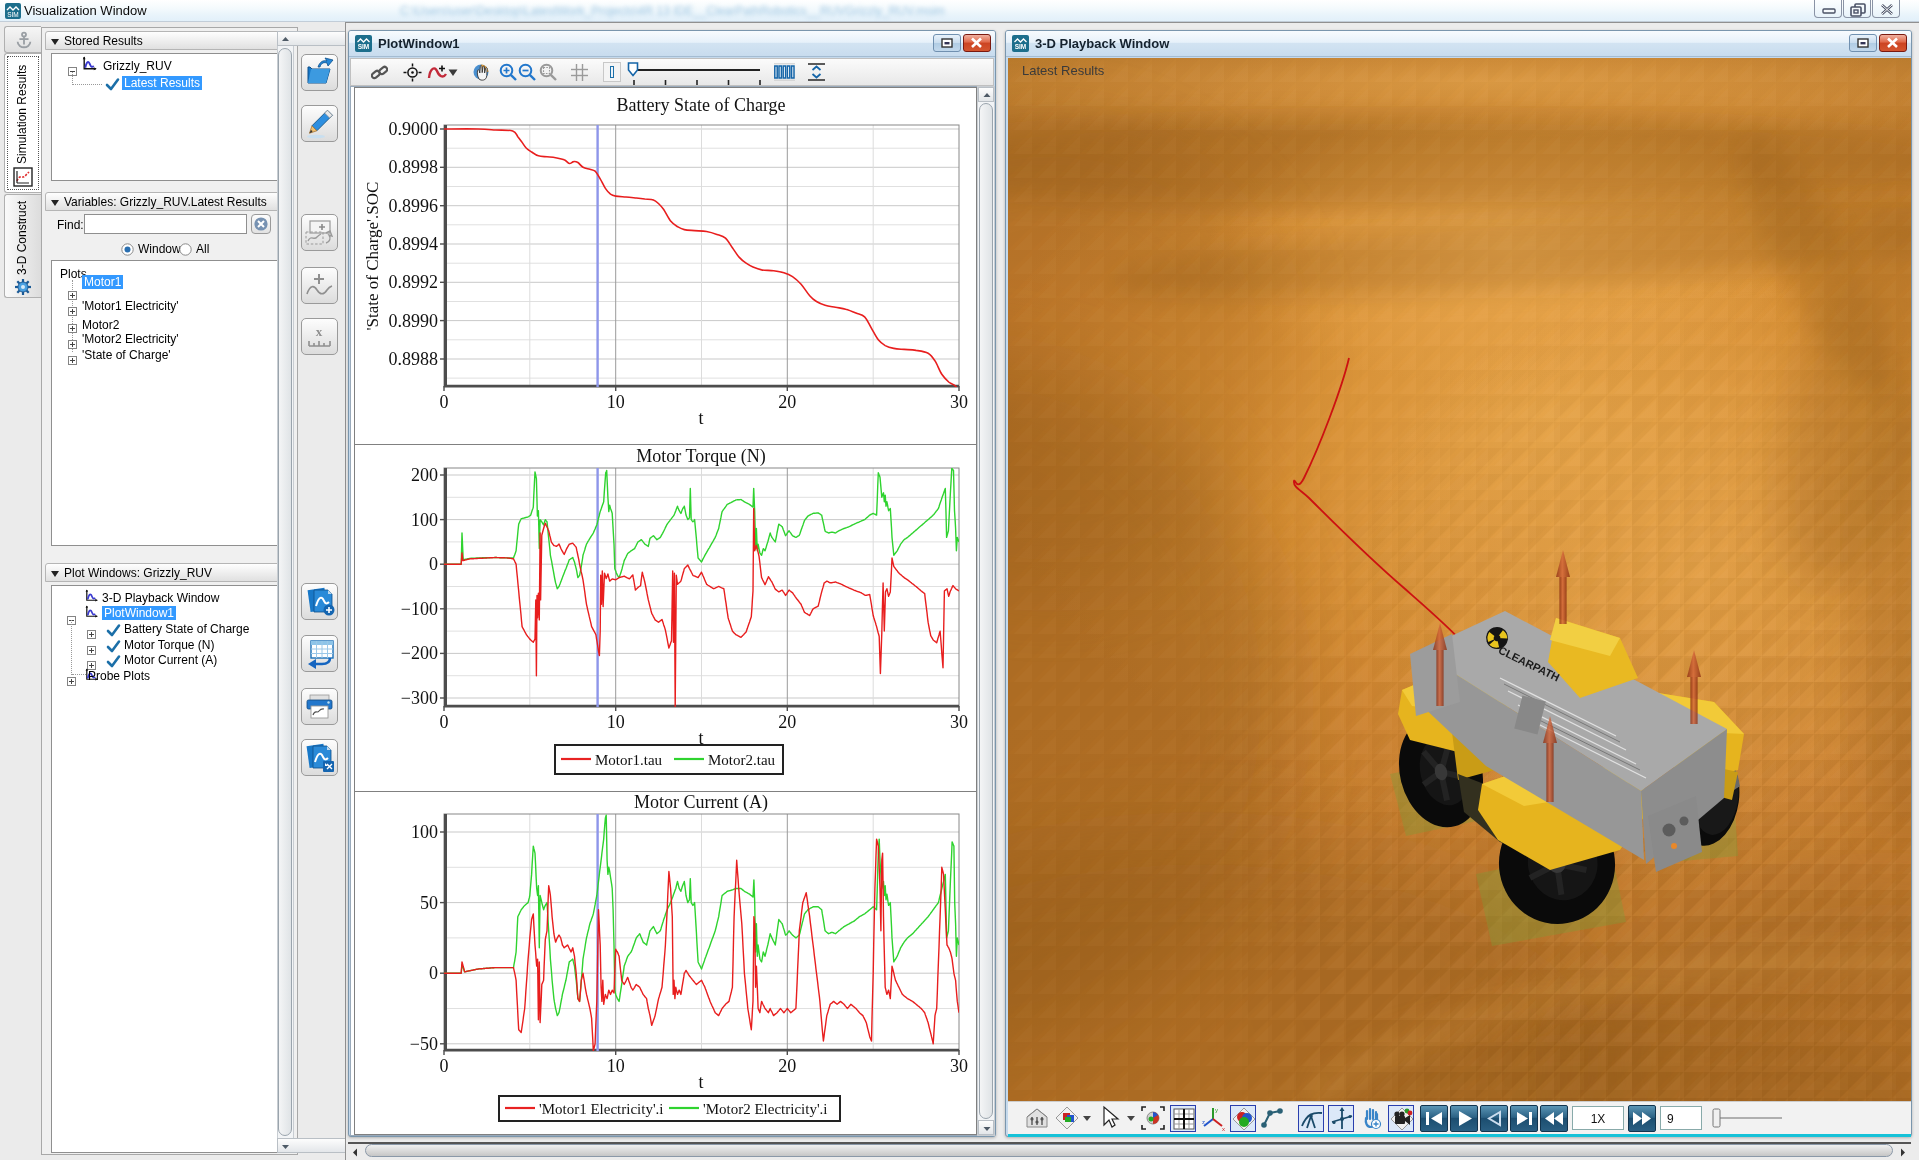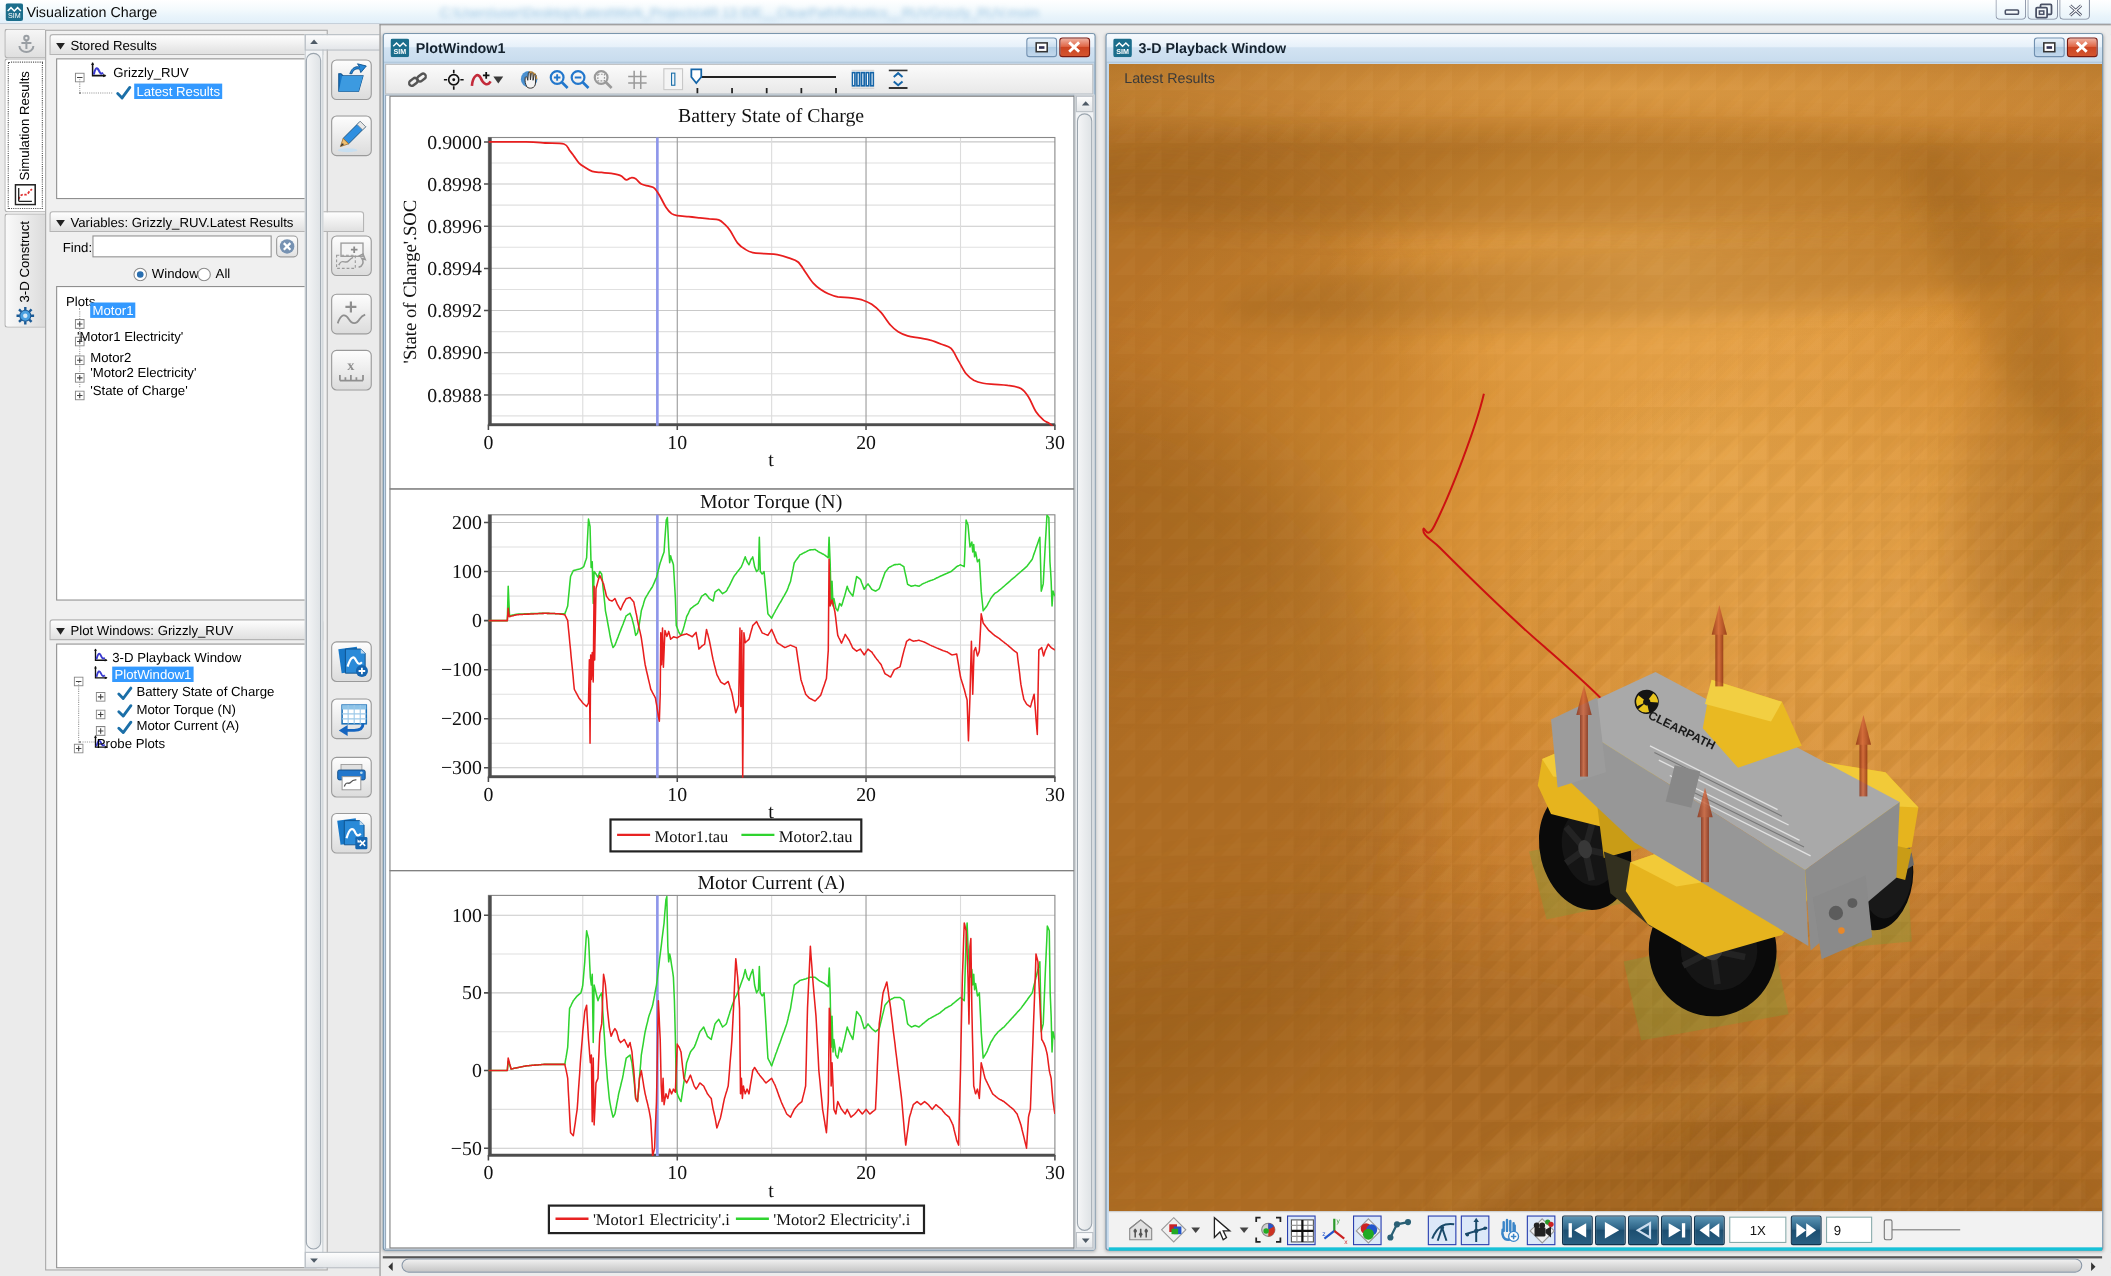--- a/index.html
+++ b/index.html
@@ -18,21 +18,21 @@
 .scrollv{position:absolute;background:#f2f4f6;border:1px solid #c8cdd2}
 .thumbv{position:absolute;left:1px;right:1px;background:linear-gradient(90deg,#f4f5f6,#dfe3e6);border:1px solid #9aa4ad;border-radius:7px}
 .sbarrow{position:absolute;left:0;width:100%;height:15px;background:linear-gradient(180deg,#fdfdfd,#e3e6e9);border:1px solid #b9bfc5}
 </style></head><body>
 <div id="titlebar" class="abs">
     <svg class="abs" style="left:5px;top:3px" width="16" height="16" viewBox="0 0 16 16">
       <rect x="0" y="0" width="16" height="16" rx="2" fill="#1c6e8c"></rect>
       <path d="M2 7 L5 4 L8 7 L11 4 L14 7" stroke="#fff" stroke-width="1.4" fill="none"></path>
       <text x="8" y="13.5" font-size="6.5" fill="#fff" text-anchor="middle" font-family="Liberation Sans">SIM</text>
     </svg>
-    <span class="t">Visualization Charge</span>
+    <span class="t">Visualization Window</span>
     <div class="abs" style="left:400px;top:4px;width:900px;height:14px;filter:blur(2.2px);color:#9fc6e2;font-size:12px;white-space:nowrap">C:\Users\user\Desktop\LatestWork_Projects\4R 13 IDE__ClearPathRobotics__RUVGrizzly_RUV.msim</div>
     <div class="abs" style="left:1814px;top:0;width:28px;height:18px;background:linear-gradient(180deg,#fcfeff,#e8f3fa);border:1px solid #8a93a5;border-top:none;border-radius:0 0 4px 4px"><svg width="28" height="18" viewBox="0 0 28 18">
         <rect x="8" y="9" width="12" height="4" rx="1" fill="#f4f8fb" stroke="#4a5166" stroke-width="1.4"></rect>
       </svg></div>
     <div class="abs" style="left:1843px;top:0;width:28px;height:18px;background:linear-gradient(180deg,#fcfeff,#e8f3fa);border:1px solid #8a93a5;border-top:none;border-radius:0 0 4px 4px"><svg width="28" height="18" viewBox="0 0 28 18">
         <rect x="11" y="4" width="10" height="9" rx="1" fill="none" stroke="#4a5166" stroke-width="1.6"></rect>
         <rect x="7" y="7" width="10" height="9" rx="1" fill="#f4f8fb" stroke="#4a5166" stroke-width="1.6"></rect>
         <rect x="10" y="10" width="4" height="3" fill="none" stroke="#4a5166" stroke-width="1.4"></rect>
       </svg></div>
     <div class="abs" style="left:1872px;top:0;width:28px;height:18px;background:linear-gradient(180deg,#fcfeff,#e8f3fa);border:1px solid #8a93a5;border-top:none;border-radius:0 0 4px 4px"><svg width="28" height="18" viewBox="0 0 28 18">
@@ -88,21 +88,21 @@
         <path d="M12 10.7 L14.8 12 L12 13.3Z" fill="#111"></path>
         <path d="M4 11 C5.5 4.5 7 4.5 8.5 8 C9.5 10.5 10.5 10.8 12 9.5" stroke="#3a3ad0" stroke-width="1.8" fill="none"></path>
       </svg></div>
     <div class="trow" style="left:103px;top:37px">Grizzly_RUV</div>
     <div class="abs" style="left:72px;top:50px;width:1px;height:13px;border-left:1px dotted #999"></div>
     <div class="abs" style="left:72px;top:62px;width:30px;height:1px;border-top:1px dotted #999"></div>
     <div class="abs" style="left:105px;top:55px"><svg width="15" height="15" viewBox="0 0 15 15">
         <path d="M2 8 L6 12 L13 2.5" stroke="#1b6fa8" stroke-width="2.6" fill="none" stroke-linecap="round" stroke-linejoin="round"></path>
       </svg></div>
     <div class="trow sel" style="left:122px;top:54px">Latest Results</div>
-    <div class="panelhdr" style="left:45px;top:170px;width:286px;border:1px solid #b5b5b5;border-radius:3px 3px 0 0"><span class="tri"></span>Variables: Grizzly_RUV.Latest Results</div>
+    <div class="panelhdr" style="left:45px;top:170px;width:249px;border:1px solid #b5b5b5;border-radius:3px 3px 0 0"><span class="tri"></span>Variables: Grizzly_RUV.Latest Results</div>
     <div class="trow" style="left:57px;top:196px">Find:</div>
     <div class="abs" style="left:84px;top:192px;width:163px;height:20px;background:#fff;border:1px solid #8f8f8f"></div>
     <div class="abs" style="left:251px;top:192px;width:20px;height:20px;border:1px solid #9a9a9a;border-radius:4px;background:linear-gradient(180deg,#fdfdfd,#e2e2e2)"><svg width="18" height="18" viewBox="0 0 18 18">
         <circle cx="9" cy="9" r="6.6" fill="#7792b2"></circle>
         <path d="M6 6 L12 12 M12 6 L6 12" stroke="#fff" stroke-width="2"></path>
       </svg></div>
     <svg class="abs" style="left:121px;top:221px" width="13" height="13" viewBox="0 0 13 13">
       <circle cx="6.5" cy="6.5" r="5.7" fill="#fff" stroke="#8a8a8a"></circle>
       <circle cx="6.5" cy="6.5" r="3" fill="#2a6fb0"></circle>
     </svg>
@@ -118,21 +118,21 @@
         <rect x="0.5" y="0.5" width="8" height="8" fill="#fff" stroke="#848484"></rect>
         <line x1="2" y1="4.5" x2="7" y2="4.5" stroke="#444" stroke-width="1"></line>
         <line x1="4.5" y1="2" x2="4.5" y2="7" stroke="#444" stroke-width="1"></line>
       </svg></div>
     <div class="trow sel" style="left:82px;top:253px">Motor1</div>
     <div class="abs" style="left:68px;top:280.3px"><svg width="9" height="9" viewBox="0 0 9 9">
         <rect x="0.5" y="0.5" width="8" height="8" fill="#fff" stroke="#848484"></rect>
         <line x1="2" y1="4.5" x2="7" y2="4.5" stroke="#444" stroke-width="1"></line>
         <line x1="4.5" y1="2" x2="4.5" y2="7" stroke="#444" stroke-width="1"></line>
       </svg></div>
-    <div class="trow" style="left:70px;top:277.3px">'Motor1 Electricity'</div>
+    <div class="trow" style="left:82px;top:277.3px">'Motor1 Electricity'</div>
     <div class="abs" style="left:68px;top:296.6px"><svg width="9" height="9" viewBox="0 0 9 9">
         <rect x="0.5" y="0.5" width="8" height="8" fill="#fff" stroke="#848484"></rect>
         <line x1="2" y1="4.5" x2="7" y2="4.5" stroke="#444" stroke-width="1"></line>
         <line x1="4.5" y1="2" x2="4.5" y2="7" stroke="#444" stroke-width="1"></line>
       </svg></div>
     <div class="trow" style="left:82px;top:296px">Motor2</div>
     <div class="abs" style="left:68px;top:312.90000000000003px"><svg width="9" height="9" viewBox="0 0 9 9">
         <rect x="0.5" y="0.5" width="8" height="8" fill="#fff" stroke="#848484"></rect>
         <line x1="2" y1="4.5" x2="7" y2="4.5" stroke="#444" stroke-width="1"></line>
         <line x1="4.5" y1="2" x2="4.5" y2="7" stroke="#444" stroke-width="1"></line>

